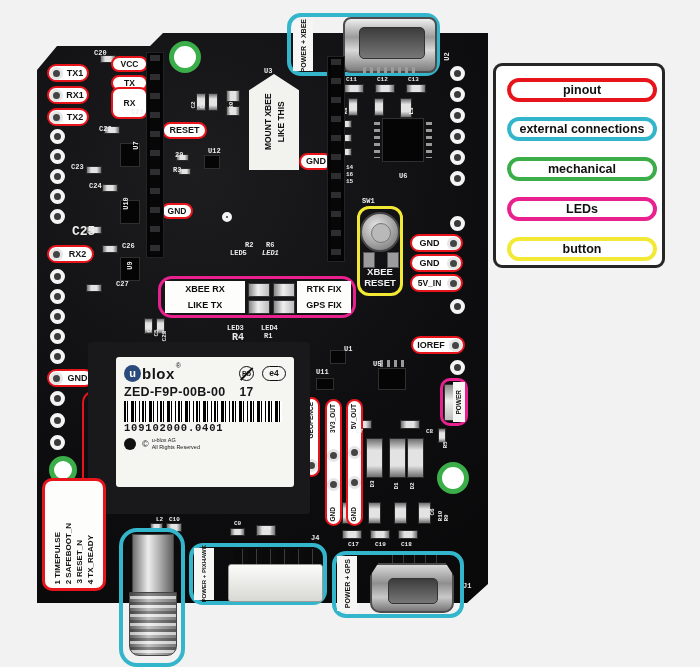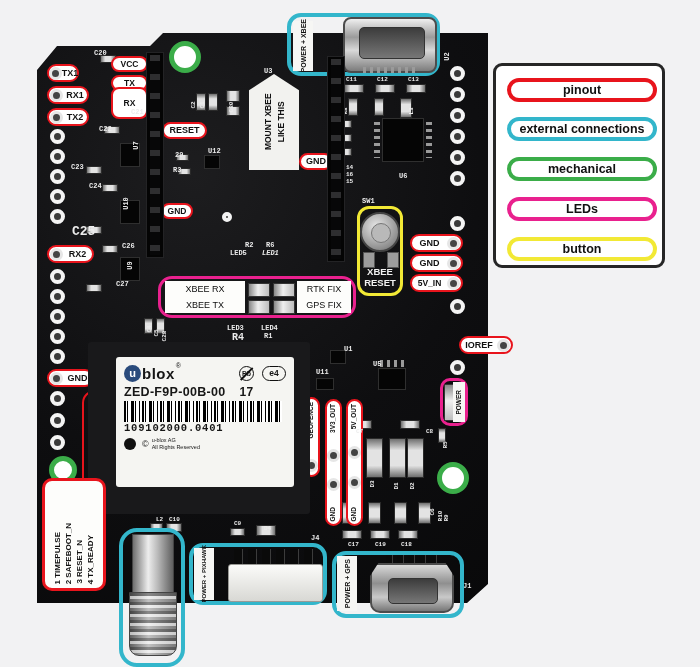--- a/index.html
+++ b/index.html
@@ -32,21 +32,21 @@
   .pinrow-h{position:absolute;background:repeating-linear-gradient(90deg,#9a9a9a 0 3px,transparent 3px 7px);}
   .hdr{position:absolute;background:#040404;border:1px solid #232325;box-sizing:border-box;}
   .hdr:before{content:"";position:absolute;left:3px;right:3px;top:2px;bottom:2px;
     background:repeating-linear-gradient(180deg,#2e2e30 0 6px,#070708 6px 19px);}
   
   .ext{position:absolute;border:4px solid #33b6cb;border-radius:14px;box-sizing:border-box;}
   .wlabel{position:absolute;background:#f6f6f4;display:flex;align-items:center;justify-content:center;}
   
   .mag{position:absolute;border:3.5px solid #e9218e;border-radius:14px;box-sizing:border-box;}
   .ledstrip{position:absolute;background:#fdfdfb;display:flex;flex-direction:column;justify-content:space-around;align-items:center;}
-  .ledstrip span{font-weight:normal;font-size:9px;color:#0c0c0c;line-height:1;white-space:nowrap;}
+  .ledstrip span{font-weight:bold;font-size:9px;color:#0c0c0c;line-height:1;white-space:nowrap;}
   .ledcomp{position:absolute;border:1px solid #333;background:linear-gradient(90deg,#888,#efefef 45%,#bdbdbd);}
   
   #btn-outline{border:3.5px solid #f2e935;border-radius:12px;box-sizing:border-box;}
   .btn-cap{position:absolute;border-radius:50%;}
   
   #legend{left:493px;top:63px;width:172px;height:205px;background:#fff;border:3px solid #262626;border-radius:9px;box-sizing:border-box;}
   .legend-pill{position:absolute;left:11px;width:150px;height:24px;border:4px solid #000;border-radius:14px;box-sizing:border-box;
     display:flex;align-items:center;justify-content:center;background:#fff;}
   .legend-pill span{font-weight:bold;font-size:12.5px;color:#111;line-height:1;}
   
@@ -167,21 +167,21 @@
       <div class="hole" style="left: 449.5px; top: 128.5px; width: 15px; height: 15px; position: absolute;"></div>
       <div class="hole" style="left: 449.5px; top: 149.5px; width: 15px; height: 15px; position: absolute;"></div>
       <div class="hole" style="left: 449.5px; top: 170.5px; width: 15px; height: 15px; position: absolute;"></div>
       <div class="hole" style="left: 449.5px; top: 215.5px; width: 15px; height: 15px; position: absolute;"></div>
       <div class="hole" style="left: 449.5px; top: 298.5px; width: 15px; height: 15px; position: absolute;"></div>
       <div class="hole" style="left: 449.5px; top: 359.5px; width: 15px; height: 15px; position: absolute;"></div>
       <div class="hole" style="left: 222px; top: 212px; width: 10px; height: 10px; position: absolute;"></div>
       <div class="mech" style="left: 169px; top: 41px; width: 32px; height: 32px; border: 5px solid rgb(59, 173, 73); position: absolute;"></div>
       <div class="mech" style="left: 49px; top: 456px; width: 28px; height: 28px; border: 5px solid rgb(59, 173, 73); position: absolute;"></div>
       <div class="mech" style="left: 437px; top: 462px; width: 32px; height: 32px; border: 5px solid rgb(59, 173, 73); position: absolute;"></div>
-      <div class="pin-oval" style="left: 47px; top: 64px; width: 32px; height: 18px; border-radius: 9px; font-size: 9px; position: absolute;">
+      <div class="pin-oval" style="left: 47px; top: 64px; width: 42px; height: 18px; border-radius: 9px; font-size: 9px; position: absolute;">
         <span class="oval-hole" style="margin-left: 1px;"></span>
         <span class="lbl">TX1</span>
       </div>
       <div class="pin-oval" style="left: 47px; top: 86px; width: 42px; height: 18px; border-radius: 9px; font-size: 9px; position: absolute;">
         <span class="oval-hole" style="margin-left: 1px;"></span>
         <span class="lbl">RX1</span>
       </div>
       <div class="pin-oval" style="left: 47px; top: 108px; width: 42px; height: 18px; border-radius: 9px; font-size: 9px; position: absolute;">
         <span class="oval-hole" style="margin-left: 1px;"></span>
         <span class="lbl">TX2</span>
@@ -217,21 +217,21 @@
         <span class="oval-hole" style="margin-right: 1px;"></span>
       </div>
       <div class="pin-oval" style="left: 410px; top: 254px; width: 53px; height: 18px; border-radius: 9px; font-size: 9px; position: absolute;">
         <span class="lbl">GND</span>
         <span class="oval-hole" style="margin-right: 1px;"></span>
       </div>
       <div class="pin-oval" style="left: 410px; top: 274px; width: 53px; height: 18px; border-radius: 9px; font-size: 8.5px; position: absolute;">
         <span class="lbl">5V_IN</span>
         <span class="oval-hole" style="margin-right: 1px;"></span>
       </div>
-      <div class="pin-oval" style="left: 411px; top: 336px; width: 54px; height: 18px; border-radius: 9px; font-size: 9px; position: absolute; margin-left: 48px;">
+      <div class="pin-oval" style="left: 411px; top: 336px; width: 54px; height: 18px; border-radius: 9px; font-size: 9px; position: absolute;">
         <span class="lbl">IOREF</span>
         <span class="oval-hole" style="margin-right: 1px;"></span>
       </div>
       <div class="vpill" style="left: 303px; top: 397px; width: 17px; height: 80px; border-radius: 8.5px; position: absolute;">
         <span class="vtext" style="font-size: 6.5px;">GEOFENCE</span>
         <span class="oval-hole"></span>
       </div>
       <div class="vpill" style="left: 325px; top: 399px; width: 17px; height: 127px; border-radius: 8.5px; position: absolute;">
         <span class="vtext" style="font-size: 6.5px;">3V3_OUT</span>
         <span class="oval-hole"></span>
@@ -338,21 +338,21 @@
   <div class="btn-cap abs" style="left:371px;top:223px;width:18px;height:18px;background:#b9b9b9;border:1px solid #777;"></div>
   <div class="abs" style="left:363px;top:252px;width:10px;height:14px;background:#9c9c9c;border:1px solid #555;"></div>
   <div class="abs" style="left:387px;top:252px;width:10px;height:14px;background:#9c9c9c;border:1px solid #555;"></div>
   <div class="abs" style="left:357px;top:267px;width:46px;text-align:center;color:#f2f2f2;font-weight:bold;font-size:9.5px;line-height:1.15;">
     <span>XBEE</span><br><span>RESET</span>
   </div>
 
   <div class="mag abs" style="left:158px;top:276px;width:198px;height:42px;"></div>
   <div class="ledstrip abs" style="left:165px;top:281px;width:80px;height:32px;">
     <span>XBEE RX</span>
-    <span>XBEE TX</span>
+    <span>LIKE TX</span>
   </div>
   <div class="ledstrip abs" style="left:297px;top:281px;width:54px;height:32px;">
     <span>RTK FIX</span>
     <span>GPS FIX</span>
   </div>
   <div class="ledcomp abs" style="left:248px;top:283px;width:20px;height:12px;"></div>
   <div class="ledcomp abs" style="left:248px;top:300px;width:20px;height:12px;"></div>
   <div class="ledcomp abs" style="left:273px;top:283px;width:20px;height:12px;"></div>
   <div class="ledcomp abs" style="left:273px;top:300px;width:20px;height:12px;"></div>
 

